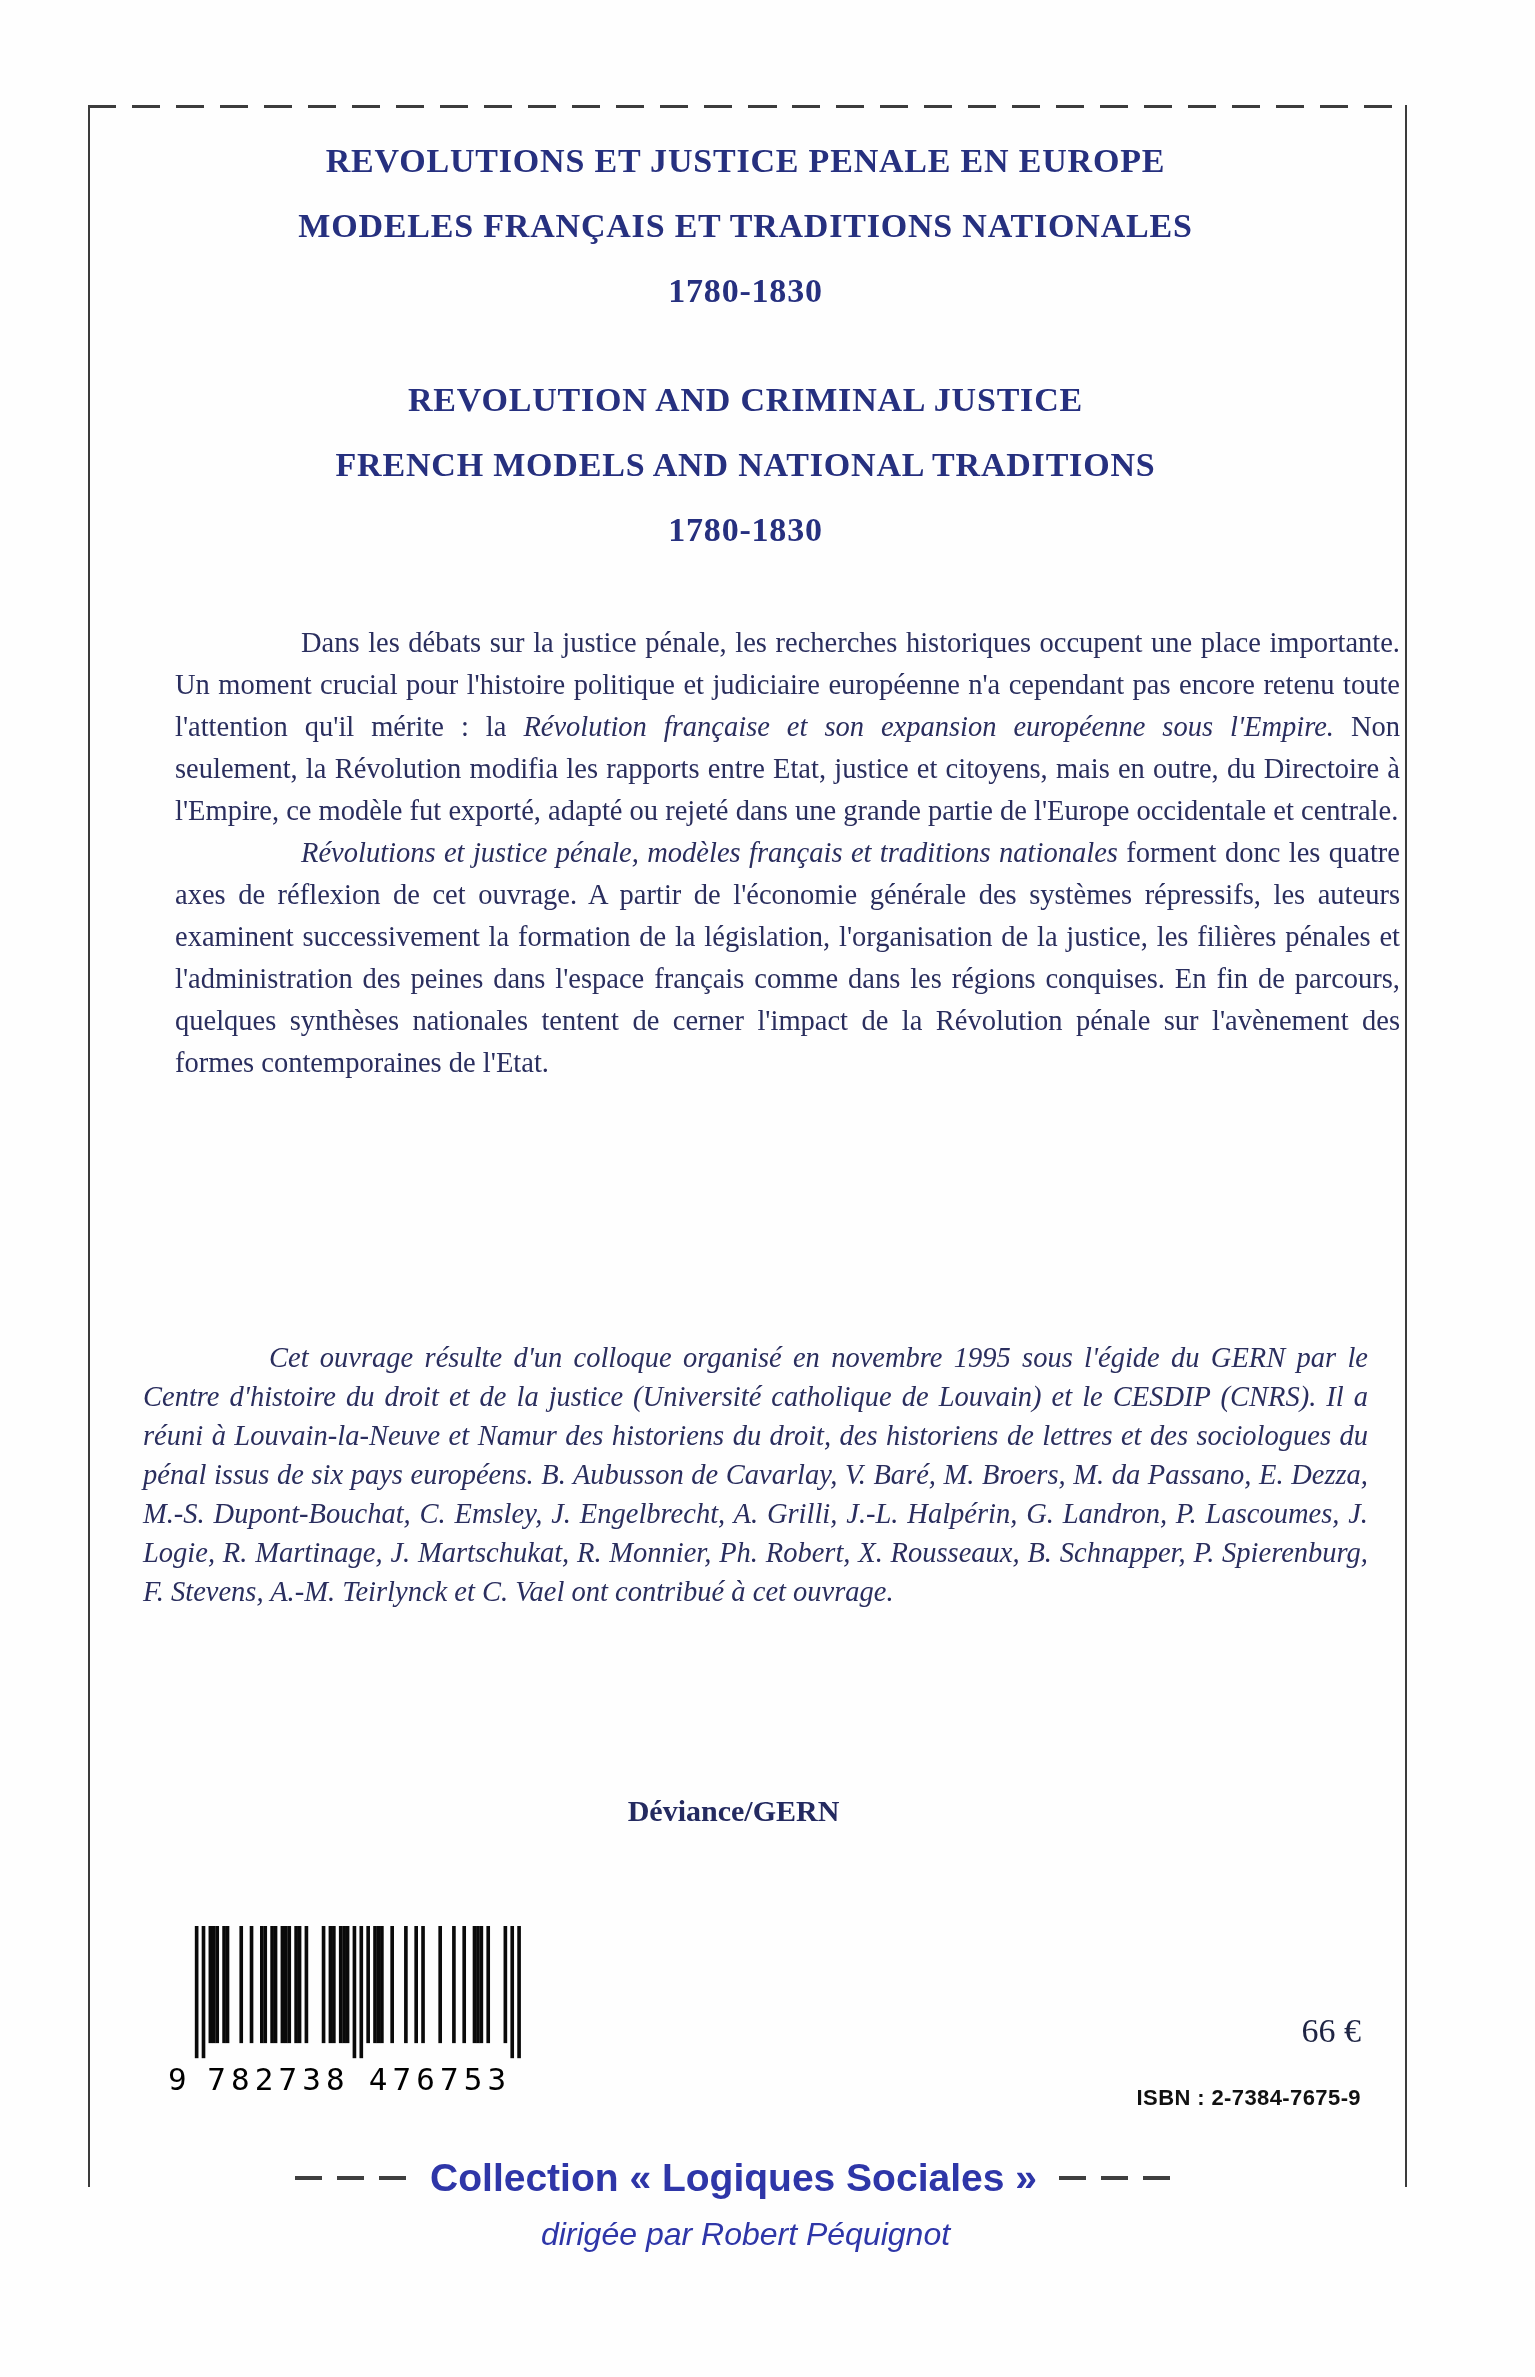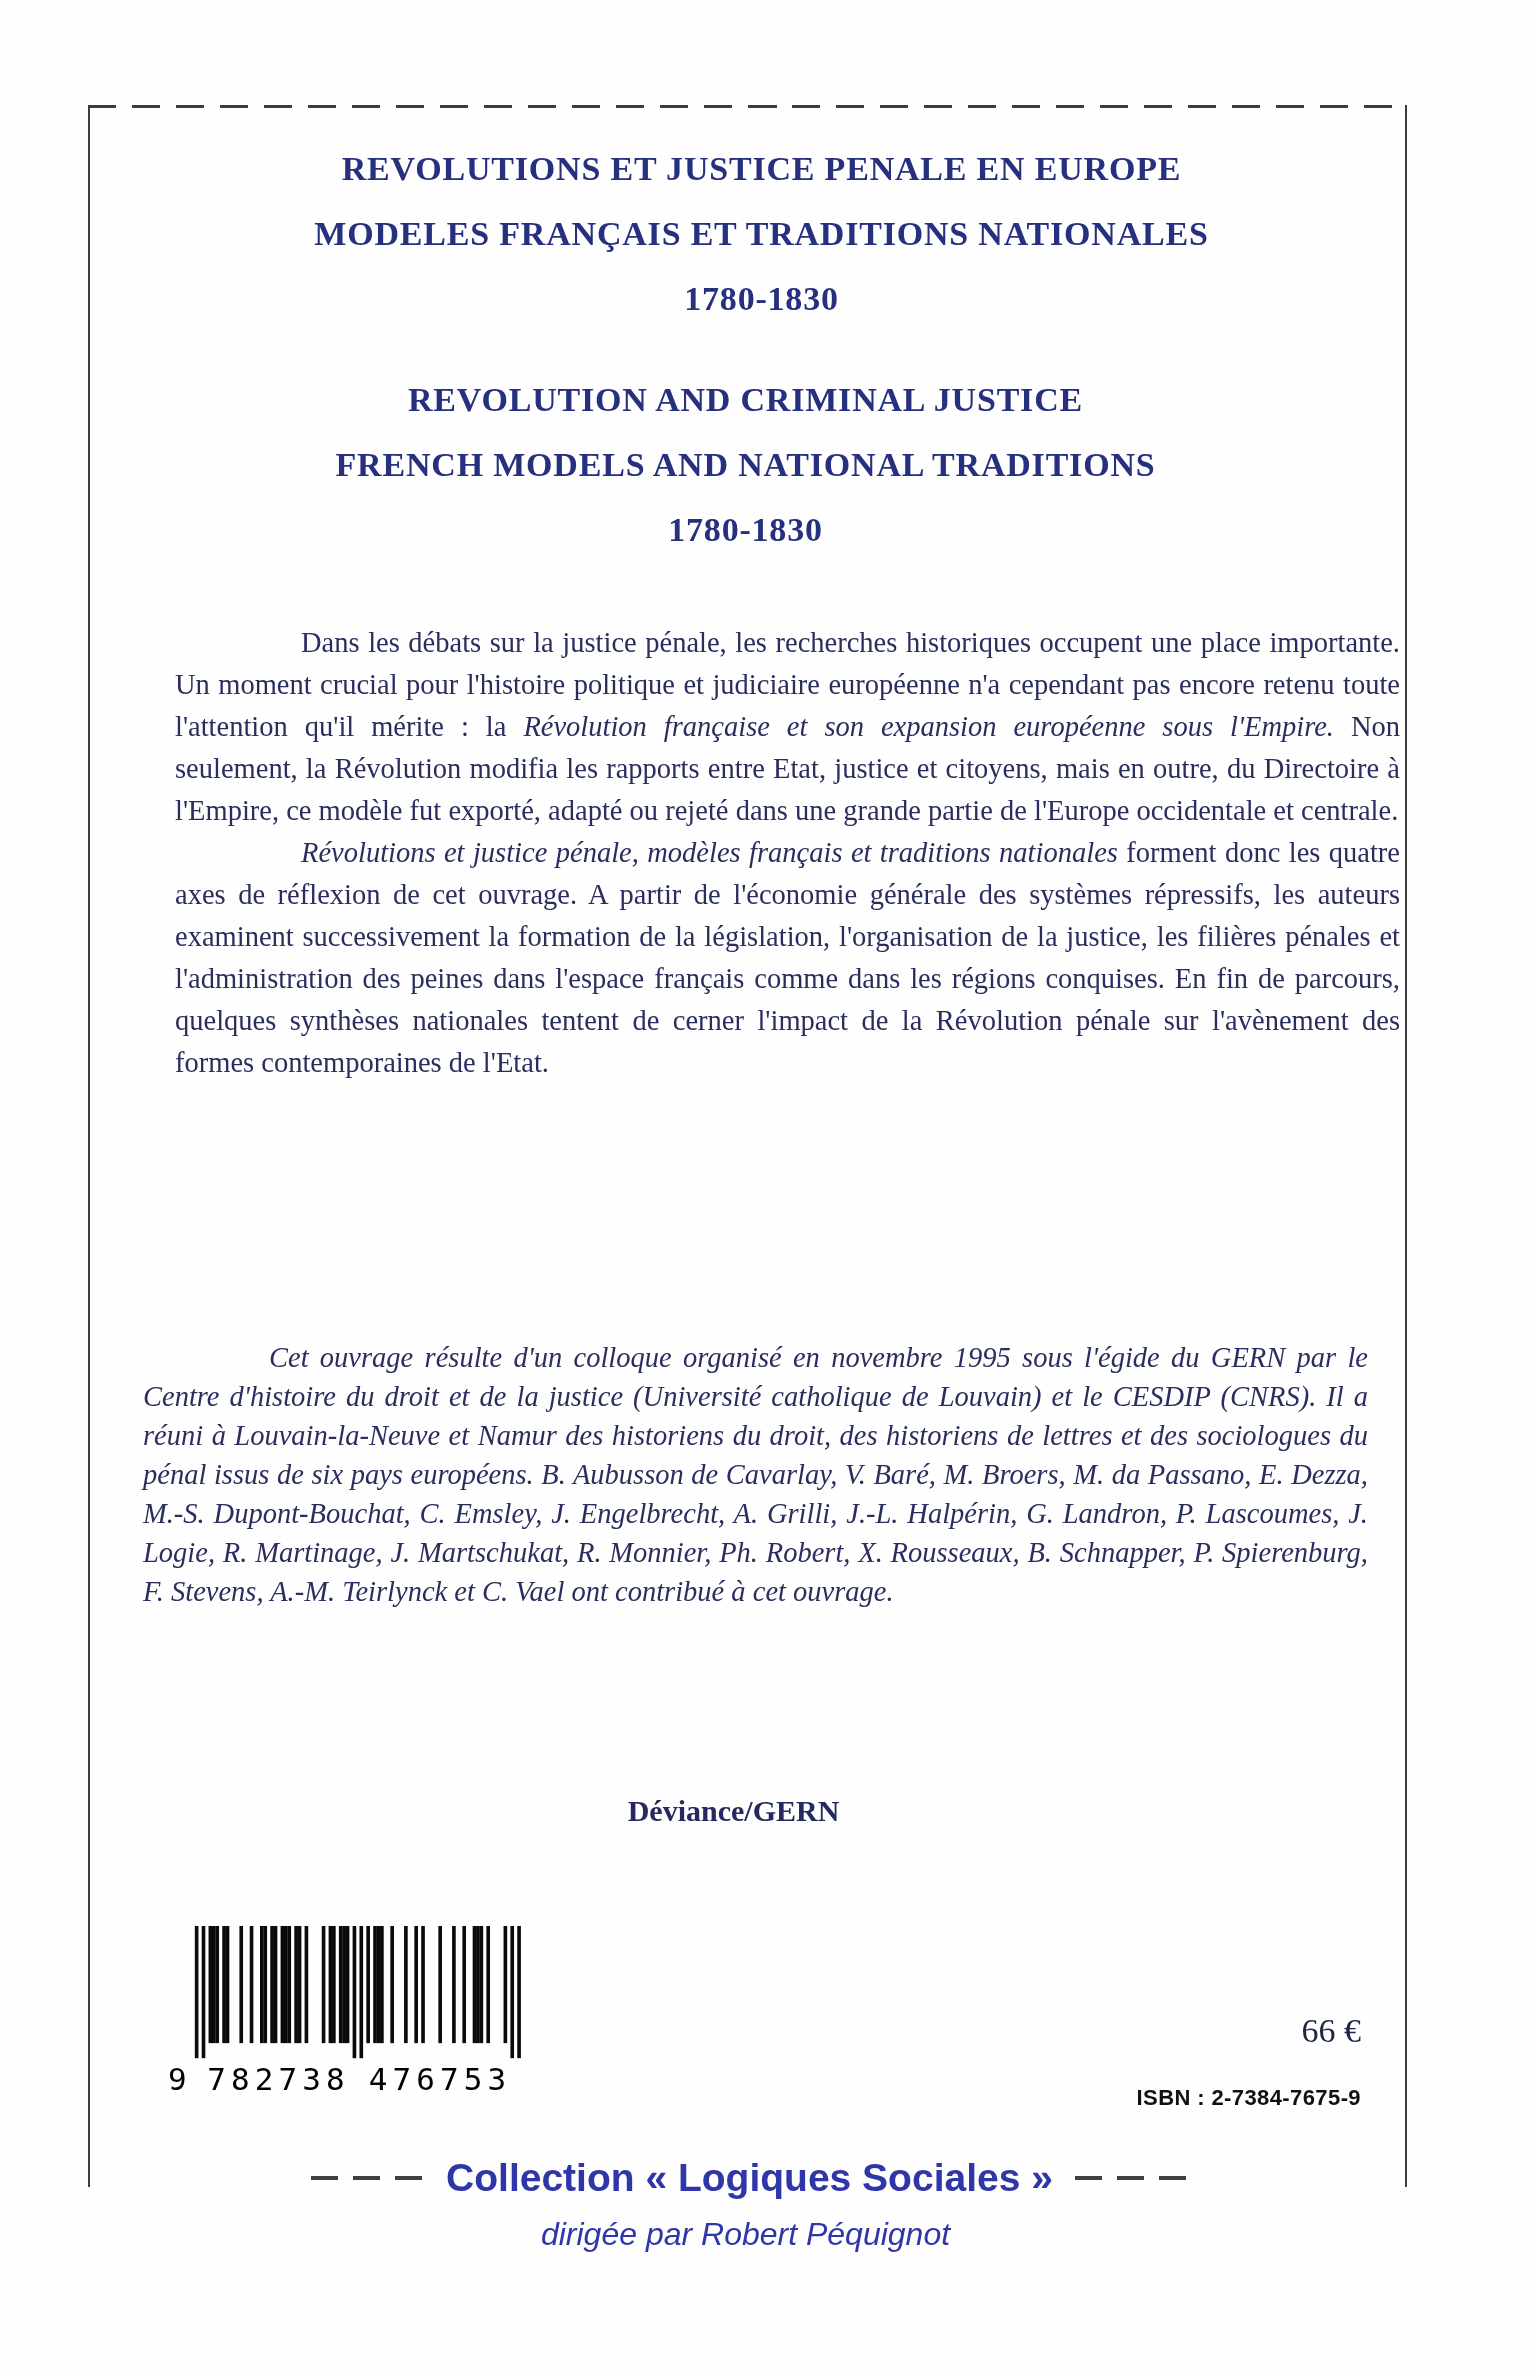--- a/index.html
+++ b/index.html
@@ -30,21 +30,21 @@
   }
 
   
   .title-block {
     position: absolute;
     left: 88px; width: 1315px;
     text-align: center;
     color: #26307f;
     font-weight: bold;
   }
-  .title-fr { top: 136px; padding-left: 16px; }
+  .title-fr { top: 128px; }
   .title-en { top: 367px; }
   .title-line { font-size: 34px; line-height: 65px; letter-spacing: 0.8px; }
 
   
   .body-text {
     position: absolute;
     left: 143px; top: 622px; width: 1225px;
     font-size: 28.5px; line-height: 42px;
     text-align: justify;
     color: #2a2e5e;
@@ -94,21 +94,21 @@
     font-weight: bold;
     font-size: 22px;
     color: #111;
     letter-spacing: 0.4px;
     text-align: center;
   }
 
   
   .collection-row {
     position: absolute;
-    left: 92px; top: 2156px; width: 1315px;
+    left: 76px; top: 2156px; width: 1315px;
     display: flex; align-items: center; justify-content: center;
     gap: 22px;
   }
   .dash {
     width: 113px; height: 3.4px;
     background: repeating-linear-gradient(90deg, #3f3f3f 0 27px, transparent 27px 42px);
   }
   .collection-title {
     font-family: "Liberation Sans", sans-serif;
     font-weight: bold;

